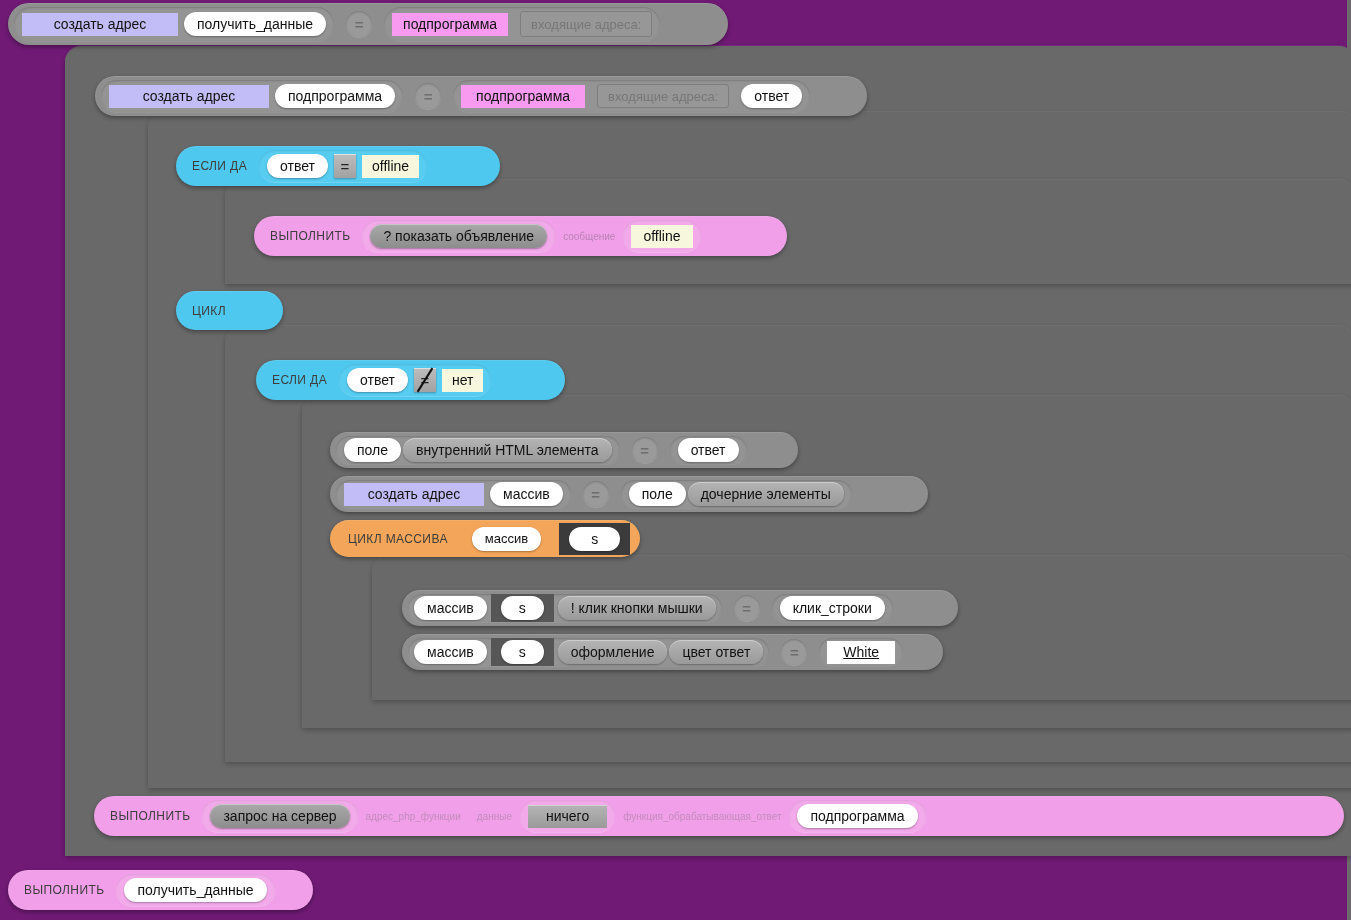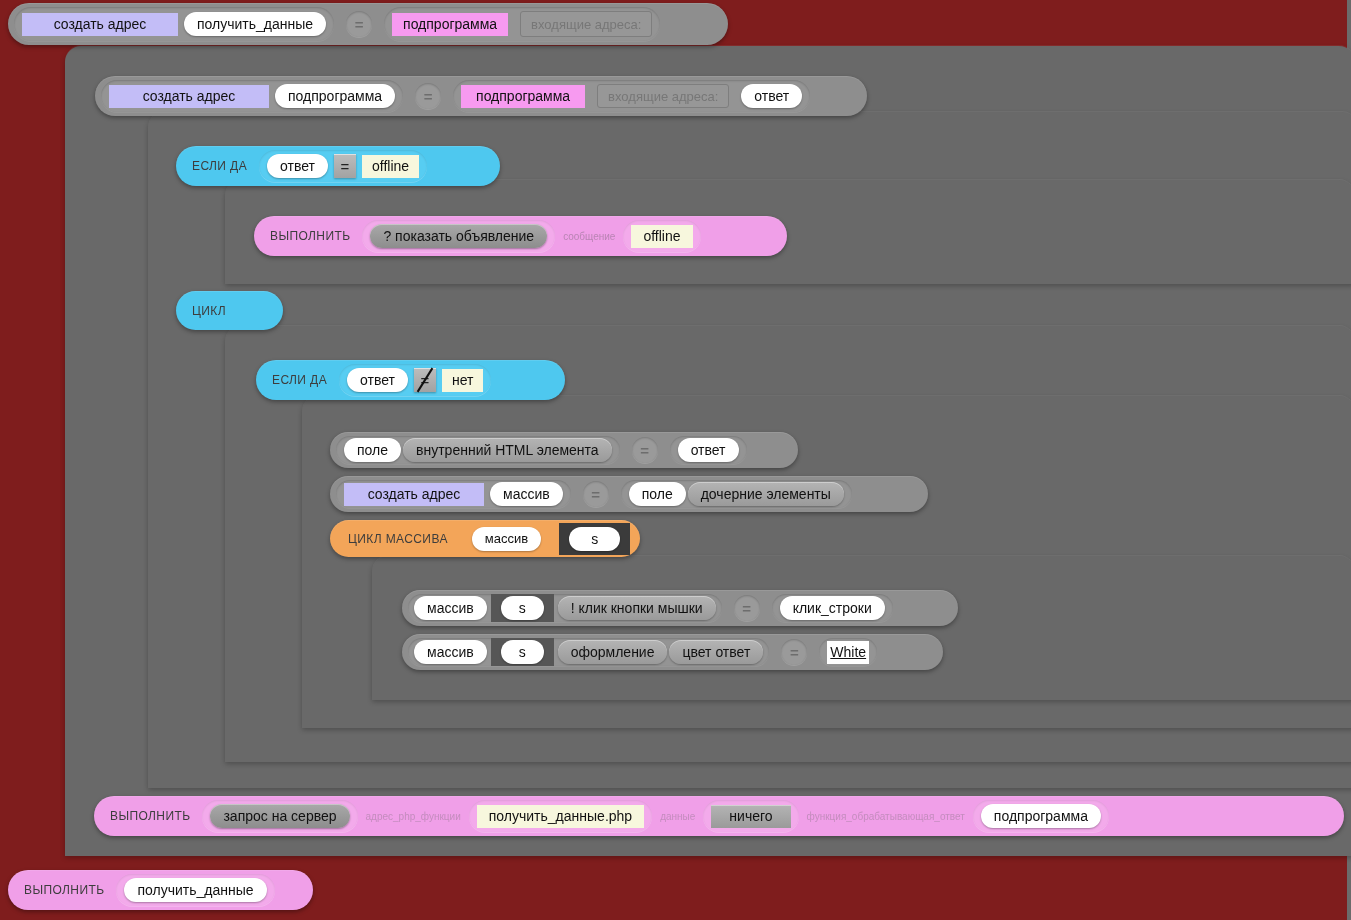--- a/index.html
+++ b/index.html
@@ -3,21 +3,21 @@
 <meta charset="utf-8">
 <style>
   * { box-sizing: border-box; }
   html, body {
     margin: 0; padding: 0;
     width: 1351px; height: 920px;
     background: #6b6b6b;
     font-family: "Liberation Sans", sans-serif;
     overflow: hidden;
   }
-  #stage { position: relative; width: 1347px; height: 920px; background: #7f1d1d; }
+  #stage { position: relative; width: 1347px; height: 920px; background: #701a75; }
 
   
   .band {
     position: absolute;
     background: #696969;
     border-radius: 16px 16px 0 0;
     box-shadow: 0 -1px 0 rgba(255,255,255,.07), 0 2px 5px rgba(0,0,0,.25);
   }
 
   
@@ -273,33 +273,30 @@
       <span class="selbox soft" style="margin-left:4px; height:28px;">
         <span class="pill white" style="padding:0 18px;">s</span>
       </span>
       <span class="pill graylt" style="margin-left:4px;">оформление</span>
       <span class="pill graylt" style="margin-left:2px;">цвет ответ</span>
     </div>
     <div class="sp2"></div>
     <span class="op round">=</span>
     <div class="sp2"></div>
     <div class="cap gray" style="height:28px;">
-      <span class="field white" style="padding:0 3px;text-decoration:underline;">White</span>
+      <span class="field white" style="padding:0 16px;text-decoration:underline;">White</span>
     </div>
   </div>
 
   <div class="row pink" style="left:94px; top:796px; width:1250px; height:40px; padding:0 0 0 4px;">
     <span class="kw">ВЫПОЛНИТЬ</span>
     <div class="cap pink" style="height:32px;">
       <span class="pill gray">запрос на сервер</span>
     </div>
     <span class="plabel onpink2">адрес_php_функции</span>
-    <div class="cap pink" style="height:32px;">
-      <span class="field cream" style="padding:0 12px;">получить_данные.php</span>
-    </div>
     <span class="plabel onpink2">данные</span>
     <div class="cap pink" style="height:32px;">
       <span class="field gray" style="padding:0 18px;">ничего</span>
     </div>
     <span class="plabel onpink2">функция_обрабатывающая_ответ</span>
     <div class="cap pink" style="height:32px;">
       <span class="pill white">подпрограмма</span>
     </div>
   </div>
 

